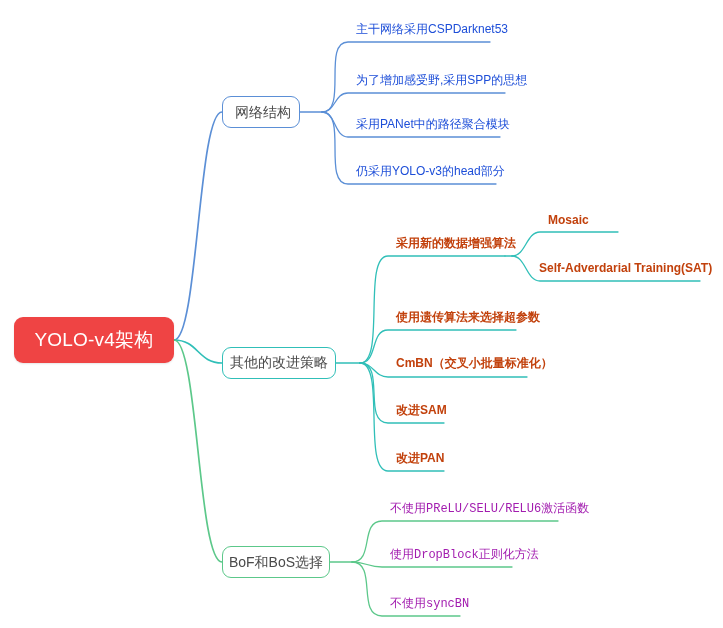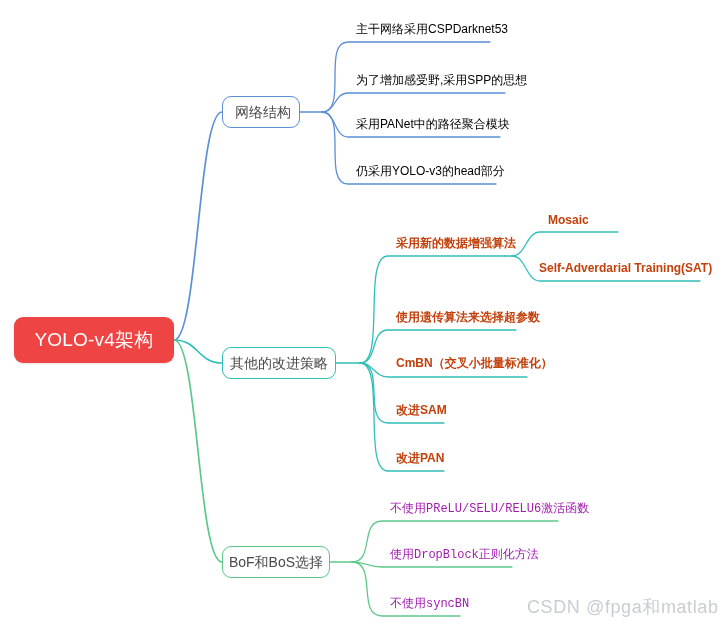--- a/index.html
+++ b/index.html
@@ -48,30 +48,30 @@
   }
   .branch-node {
     background: #ffffff;
     border-radius: 9px;
     border: 1.6px solid #888;
     color: #4a4a4a;
     font-size: 14px;
     padding: 0 12px;
   }
   .branch-b1 { border-color: #5b8fd6; }
-  .branch-b2 { border-color: #30bfb8; }
+  .branch-b2 { border-color: #30bfb8; font-family: Liberation Serif, serif; }
   .branch-b3 { border-color: #5cc88a; }
   .leaf-node {
     color: #5c6166;
     font-size: 12px;
     background: transparent;
     justify-content: flex-start;
     padding: 0;
   }
-  .leaf-b1 { color: #000000; }
+  .leaf-b1 { color: #1d4ed8; }
   .leaf-b2 { color: #c2410c; font-weight: bold; }
   .leaf-b3 { color: #a21caf; font-family: Liberation Mono, monospace; }
   .watermark {
     position: absolute;
     color: #c9cdd2;
     font-size: 18px;
     letter-spacing: 0.6px;
     white-space: nowrap;
     user-select: none;
   }
@@ -116,14 +116,13 @@
       <div class="node leaf-node leaf-b2" style="left: 539px; top: 255px; height: 26px;">Self-Adverdarial Training(SAT)</div>
       <div class="node leaf-node leaf-b2" style="left: 396px; top: 305px; height: 25px;">使用遗传算法来选择超参数</div>
       <div class="node leaf-node leaf-b2" style="left: 396px; top: 350px; height: 27px;">CmBN（交叉小批量标准化）</div>
       <div class="node leaf-node leaf-b2" style="left: 396px; top: 398px; height: 25px;">改进SAM</div>
       <div class="node leaf-node leaf-b2" style="left: 396px; top: 446px; height: 25px;">改进PAN</div>
       <div class="node branch-node branch-b3" style="left: 222px; top: 546px; width: 108px; height: 32px; line-height: 32px; border-color: rgb(92, 200, 138);">BoF和BoS选择</div>
       <div class="node leaf-node leaf-b3" style="left: 390px; top: 495px; height: 26px;">不使用PReLU/SELU/RELU6激活函数</div>
       <div class="node leaf-node leaf-b3" style="left: 390px; top: 541px; height: 26px;">使用DropBlock正则化方法</div>
       <div class="node leaf-node leaf-b3" style="left: 390px; top: 591px; height: 25px;">不使用syncBN</div>
     </div>
-  <div class="watermark" style="left: 527px; top: 595px; color: rgb(201, 205, 210);">CSDN @fpga和matlab</div>
 </div>
 
 </body></html>

